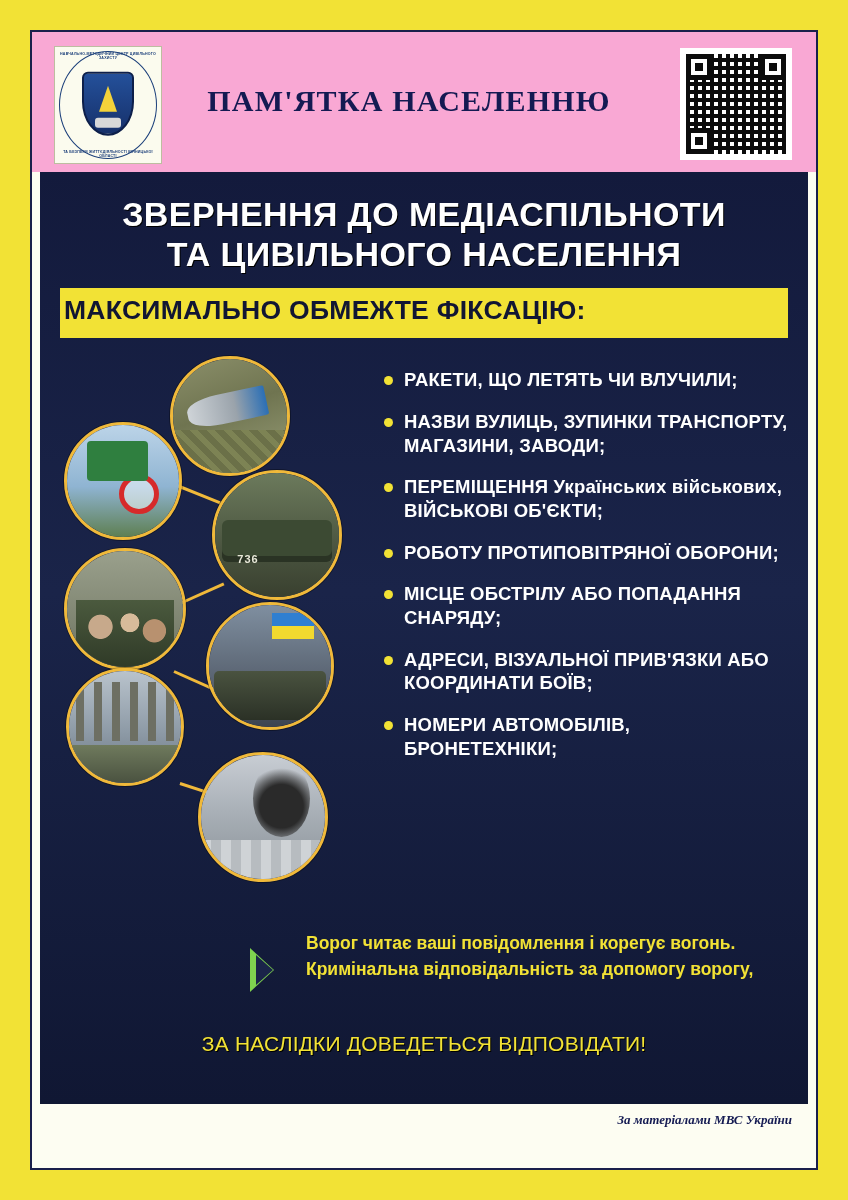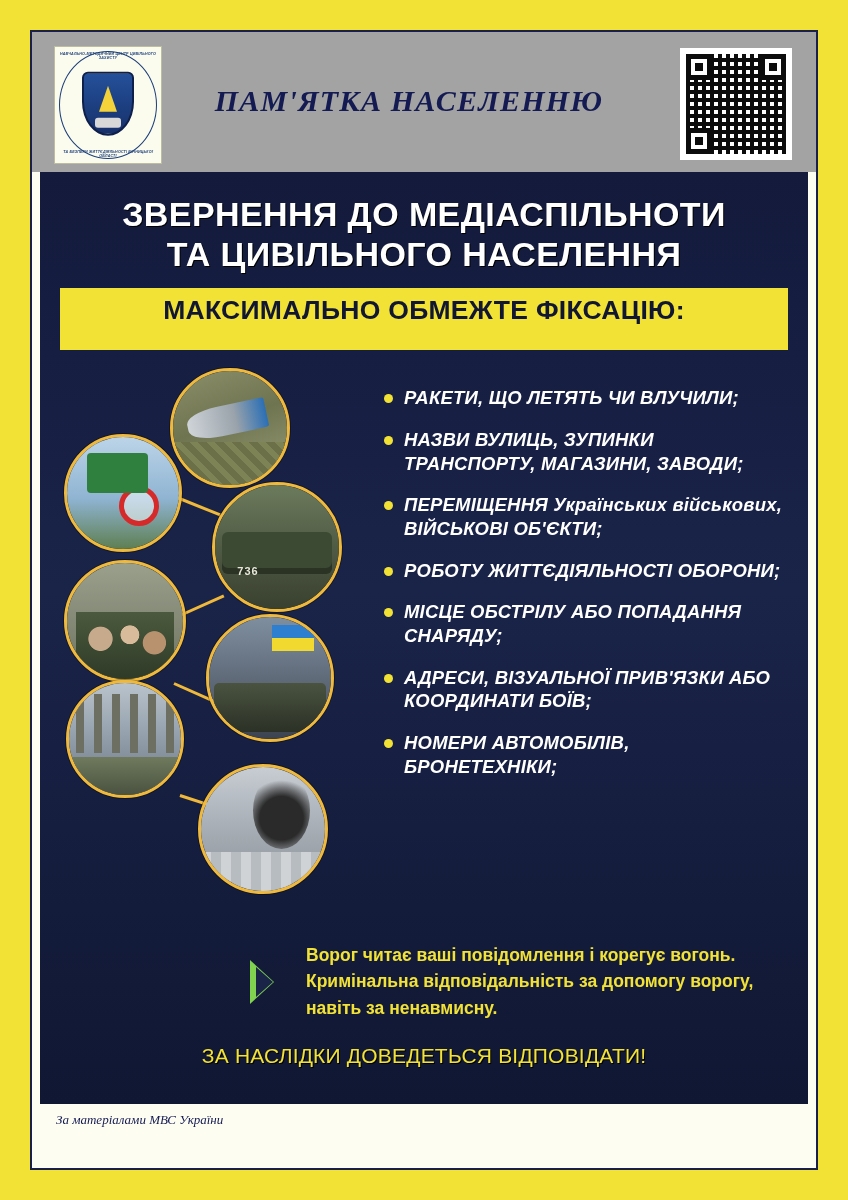--- a/index.html
+++ b/index.html
@@ -23,22 +23,21 @@
     border: 2px solid #1a1f4b;
     display: flex;
     flex-direction: column;
   }
 
   
   .header {
     position: relative;
     height: 140px;
     flex: 0 0 140px;
-    background: #a3a3a3;
-    font-style: italic;
+    background: #f9a8d4;
   }
   .emblem {
     position: absolute;
     left: 22px; top: 14px;
     width: 108px; height: 118px;
     border: 1px solid #bdbda0;
     background: #fbfbee;
     overflow: hidden;
   }
   .emblem .ring-text-top, .emblem .ring-text-bottom {
@@ -145,22 +144,22 @@
     font-weight: bold;
     font-size: 34px;
     line-height: 1.18;
     letter-spacing: .4px;
     text-shadow: 1px 1px 0 #000;
     margin-top: 6px;
   }
   .yellow-bar {
     margin: 14px 6px 0 6px;
     background: #f2e235;
-    text-align: center;
-    padding: 7px 4px 24px 4px;
+    text-align: left;
+    padding: 7px 4px 12px 4px;
   }
   .yellow-bar .t {
     color: #111633;
     font-weight: bold;
     font-size: 26.5px;
     letter-spacing: .3px;
   }
 
   
   .content {
@@ -279,21 +278,21 @@
     border-radius: 50%;
   }
   .p7 .ph:before {
     content:""; position:absolute; left:0; bottom:0; width:100%; height:32%;
     background: repeating-linear-gradient(90deg,#cfd3d6 0 10px,#b7bcc0 10px 20px);
   }
 
   
   .list {
     position: absolute;
-    left: 330px; right: 6px; top: 22px; font-style: italic;
+    left: 330px; right: 6px; top: 16px;
   }
   .li {
     display: flex;
     align-items: flex-start;
     margin-bottom: 18px;
   }
   .li .dot {
     flex: 0 0 auto;
     width: 9px; height: 9px;
     border-radius: 50%;
@@ -369,22 +368,23 @@
   }
 
   
   .footer {
     flex: 0 0 64px;
     background: #fdfdf2;
     padding: 6px 24px 4px 24px;
     position: relative;
   }
   .footer .source {
+    text-align: right;
     font-family: "Liberation Serif", serif;
-    font-weight: normal;
+    font-weight: bold;
     font-style: italic;
     font-size: 13px;
     color: #141a52;
     margin-top: 2px;
   }
   .footer .org {
     text-align: center;
     font-family: "Liberation Serif", serif;
     font-weight: bold;
     font-size: 18.5px;
@@ -475,21 +475,21 @@
           <div class="li">
             <span class="dot"></span>
             <span class="txt">НАЗВИ ВУЛИЦЬ, ЗУПИНКИ ТРАНСПОРТУ, МАГАЗИНИ, ЗАВОДИ;</span>
           </div>
           <div class="li">
             <span class="dot"></span>
             <span class="txt">ПЕРЕМІЩЕННЯ Українських військових, ВІЙСЬКОВІ ОБ'ЄКТИ;</span>
           </div>
           <div class="li">
             <span class="dot"></span>
-            <span class="txt">РОБОТУ ЖИТТЄДІЯЛЬНОСТІ ОБОРОНИ;</span>
+            <span class="txt">РОБОТУ ПРОТИПОВІТРЯНОЇ ОБОРОНИ;</span>
           </div>
           <div class="li">
             <span class="dot"></span>
             <span class="txt">МІСЦЕ ОБСТРІЛУ АБО ПОПАДАННЯ СНАРЯДУ;</span>
           </div>
           <div class="li">
             <span class="dot"></span>
             <span class="txt">АДРЕСИ, ВІЗУАЛЬНОЇ ПРИВ'ЯЗКИ АБО КООРДИНАТИ БОЇВ;</span>
           </div>
           <div class="li">
@@ -497,21 +497,20 @@
             <span class="txt">НОМЕРИ АВТОМОБІЛІВ, БРОНЕТЕХНІКИ;</span>
           </div>
         </div>
       </div>
 
       <div class="why">
         <div class="arrow"></div>
         <div class="wtext">
           <div>Ворог читає ваші повідомлення і корегує вогонь.</div>
           <div>Кримінальна відповідальність за допомогу ворогу,</div>
-          <div>навіть за ненавмисну.</div>
         </div>
       </div>
 
       <div class="consequence">ЗА НАСЛІДКИ ДОВЕДЕТЬСЯ ВІДПОВІДАТИ!</div>
     </div>
 
     <div class="footer">
       <div class="source">За матеріалами МВС України</div>
     </div>
 

